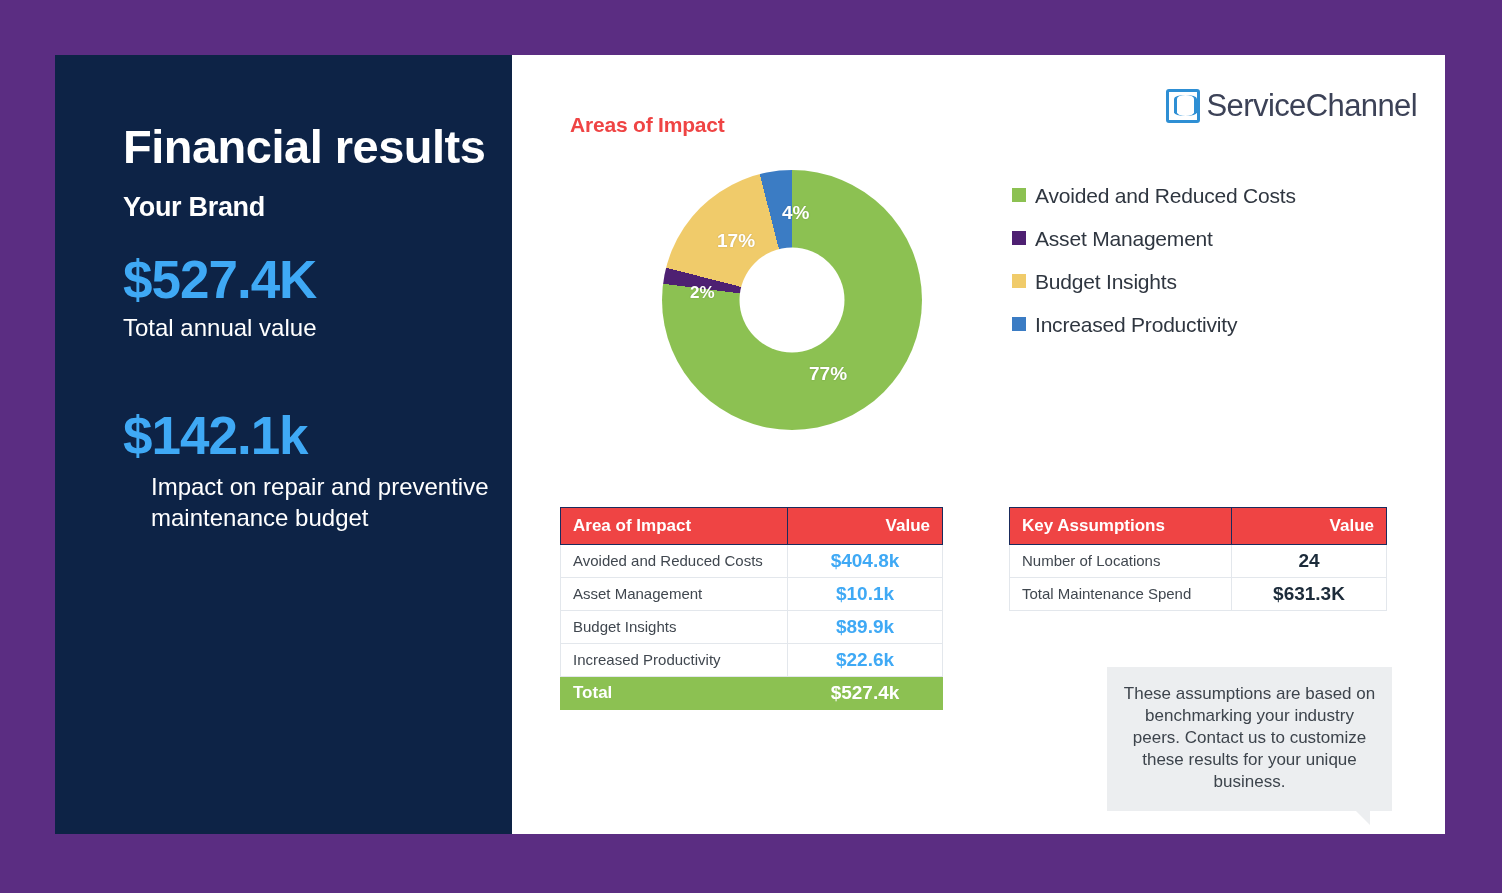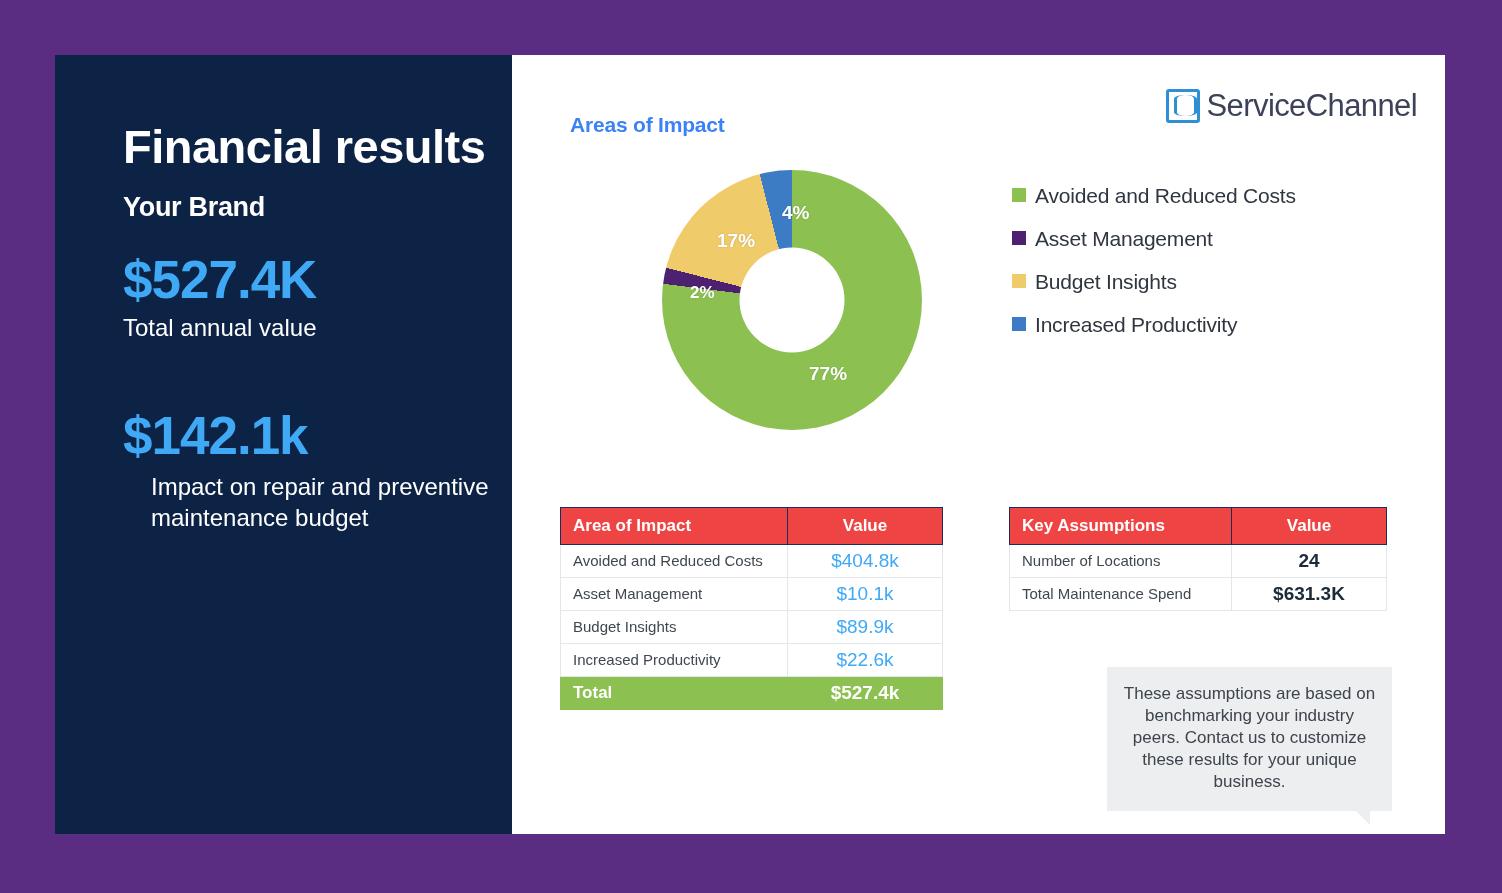--- a/index.html
+++ b/index.html
@@ -71,21 +71,21 @@
     flex: 1;
     position: relative;
     background: #ffffff;
   }
   #chart-title {
     position: absolute;
     left: 58px;
     top: 58px;
     font-size: 21px;
     font-weight: bold;
-    color: #3b82f6;
+    color: #ef4444;
     letter-spacing: -0.2px;
   }
   
   #logo {
     position: absolute;
     right: 28px;
     top: 33px;
     display: flex;
     align-items: center;
   }
@@ -196,32 +196,32 @@
   }
   th {
     background: #ef4444;
     color: #ffffff;
     font-size: 17px;
     font-weight: bold;
     text-align: left;
     padding: 8px 12px;
     border: 1px solid #1a2b5c;
   }
-  th.val-col { text-align: center; width: 130px; }
+  th.val-col { text-align: right; width: 130px; }
   td {
     border: 1px solid #e3e7ec;
     padding: 7px 12px;
     color: #40474f;
     font-size: 15px;
     line-height: 18px;
   }
   td.val {
     text-align: center;
     color: #3fa9f5;
-    font-weight: normal;
+    font-weight: bold;
     font-size: 19px;
     width: 130px;
   }
   td.val-dark {
     text-align: center;
     color: #1c2b3a;
     font-weight: bold;
     font-size: 19px;
     width: 130px;
   }

